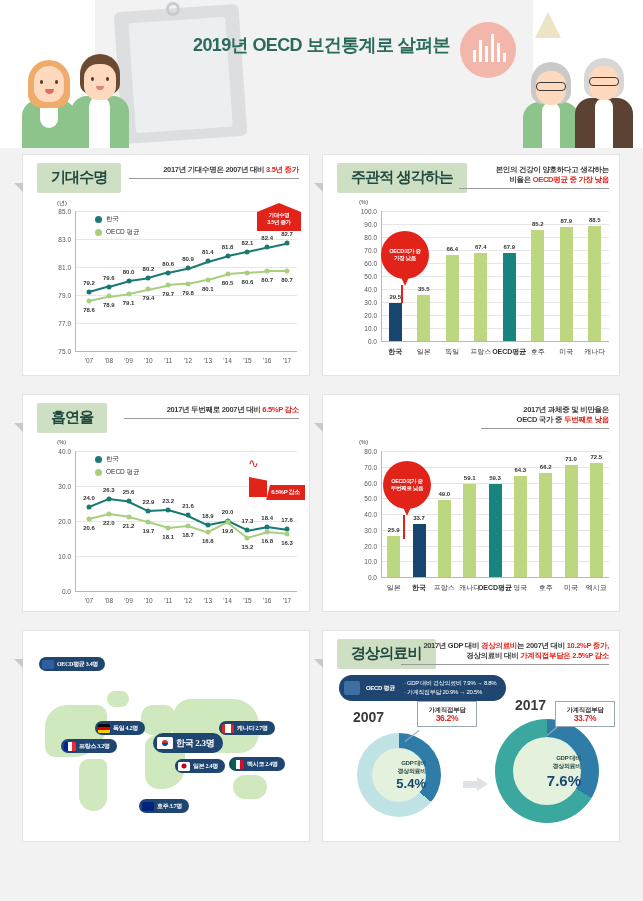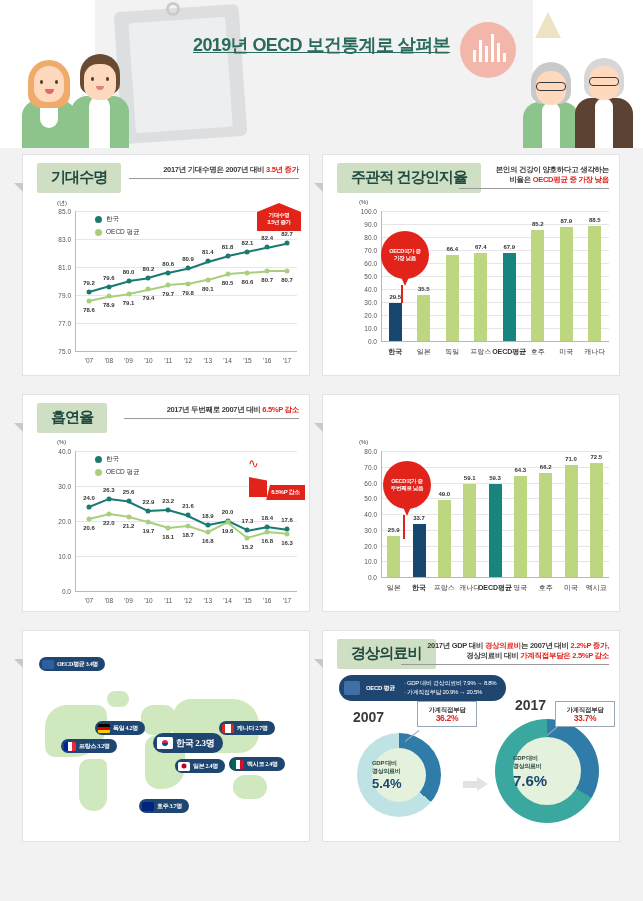--- a/index.html
+++ b/index.html
@@ -41,21 +41,21 @@
   .hdr-tri {
     position:absolute; right:82px; top:12px;
     width:0;height:0;border-left:13px solid transparent;border-right:13px solid transparent;
     border-bottom:26px solid #ece4c4;
   }
   .hdr-bars { position:absolute; right:137px; top:32px; display:flex; align-items:flex-end; gap:3px; height:30px;}
   .hdr-bars i { display:block; width:3px; background:#ffffff; }
   .title-wrap { position:absolute; left:0; top:34px; width:643px; text-align:center; z-index:5; }
   .title-sub {
     font-size: 18px; font-weight: bold; color: #2a6b5e;
-    letter-spacing: -0.6px; line-height: 22px; text-decoration: underline;
+    letter-spacing: -0.6px; line-height: 22px;
   }
   .title-main {
     font-size: 29px; font-weight: bold; color: #1f5f53;
     letter-spacing: -1.2px; line-height: 38px; margin-top: 2px;
     text-shadow: 1.5px 1.5px 0 #ffffff;
   }
   
   .person { position:absolute; bottom:0; }
   .ph-head { position:absolute; border-radius:50%; }
   .ph-body { position:absolute; border-radius:16px 16px 0 0; }
@@ -181,21 +181,21 @@
     display:flex; align-items:center; gap:6px; padding:4px 10px 4px 5px;
     font-size:6px; letter-spacing:-0.3px; line-height:9px;
   }
   .oecd-icon {
     width:16px; height:14px; background:#3f6fa5; border-radius:2px; flex:none;
     position:relative;
   }
   .donut { position:absolute; border-radius:50%; }
   .donut-center {
     position:absolute; border-radius:50%; display:flex; flex-direction:column;
-    align-items:flex-start; justify-content:center; text-align:center;
+    align-items:flex-end; justify-content:center; text-align:center;
   }
   .donut-center .cap { font-size:6px; color:#2b4a45; line-height:8px; font-weight:bold; letter-spacing:-0.3px;}
   .donut-center .big { font-weight:bold; color:#17466e; }
   .year-label { position:absolute; font-size:14px; font-weight:bold; color:#3a3a3a; }
   .tagbox {
     position:absolute; background:#fff; border:1px solid #9aa7b5;
     text-align:center; font-size:6.5px; line-height:9px; padding:3px 5px;
     letter-spacing:-0.3px; color:#333; font-weight:bold;
   }
   .tagbox .pct { color:#e2231a; font-size:8.5px; }
@@ -385,21 +385,21 @@
 
     <div class="ribbon-up" style="right:10px; top:6px; width:44px;">
       <span>기대수명</span><br>
       <span>3.5년 증가</span>
     </div>
   </div>
 </div>
 
 <div class="panel" style="left:322px; top:154px; width:298px; height:222px;">
   <div class="panel-corner" style="left:-9px;"></div>
-  <div class="sec-title">주관적 건강인지율</div>
+  <div class="sec-title">주관적 생각하는</div>
   <div class="sec-note" style="width:150px;">
     <span>본인의 건강이 양호하다고 생각하는</span><br>
     <span>비율은 </span><span class="hl">OECD평균 중 가장 낮음</span>
   </div>
 
   <div class="chart-area" style="left:0; top:42px; width:298px; height:180px;">
     <div class="axis-unit" style="left:36px; top:2px;">(%)</div>
     <div id="sr-grid" style="position:absolute;left:0;top:0;width:298px;height:180px;">
         <div class="gridline" style="left: 58px; top: 14px; width: 228px;"></div>
         <div class="ytick" style="left: 30px; top: 14px;">100.0</div>
@@ -574,20 +574,24 @@
     <div class="cig-smoke" style="right:52px;top:22px;">∿</div>
     <div class="cig-box" style="right:44px;top:40px;width:18px;height:20px;clip-path:polygon(0 0,100% 18%,100% 100%,0 100%);"></div>
     <div class="cig-ribbon" style="right:6px;top:48px;">
       <span>6.5%P 감소</span>
     </div>
   </div>
 </div>
 
 <div class="panel" style="left:322px; top:394px; width:298px; height:218px;">
   <div class="panel-corner" style="left:-9px;"></div>
+  <div class="sec-note" style="width:128px;">
+    <span>2017년 과체중 및 비만율은</span><br>
+    <span>OECD 국가 중 </span><span class="hl">두번째로 낮음</span>
+  </div>
 
   <div class="chart-area" style="left:0; top:42px; width:298px; height:176px;">
     <div class="axis-unit" style="left:36px; top:2px;">(%)</div>
     <div id="ob-grid" style="position:absolute;left:0;top:0;width:298px;height:176px;">
         <div class="gridline" style="left: 58px; top: 14px; width: 228px;"></div>
         <div class="ytick" style="left: 30px; top: 14px;">80.0</div>
         <div class="gridline" style="left: 58px; top: 29.75px; width: 228px;"></div>
         <div class="ytick" style="left: 30px; top: 29.75px;">70.0</div>
         <div class="gridline" style="left: 58px; top: 45.5px; width: 228px;"></div>
         <div class="ytick" style="left: 30px; top: 45.5px;">60.0</div>
@@ -698,21 +702,21 @@
       <span class="flag" style="background:#00247d;"></span>
       <span>호주 3.7명</span>
     </div>
   </div>
 </div>
 
 <div class="panel" style="left:322px; top:630px; width:298px; height:212px;">
   <div class="panel-corner" style="left:-9px;"></div>
   <div class="sec-title">경상의료비</div>
   <div class="sec-note" style="width:208px;">
-    <span>2017년 GDP 대비 </span><span class="hl">경상의료비</span><span>는 2007년 대비 </span><span class="hl">2.2%P 증가,</span><br>
+    <span>2017년 GDP 대비 </span><span class="hl">경상의료비</span><span>는 2007년 대비 </span><span class="hl">10.2%P 증가,</span><br>
     <span>경상의료비 대비 </span><span class="hl">가계직접부담은 2.5%P 감소</span>
   </div>
 
   <div class="oecd-bar" style="left:16px; top:44px;">
     <span class="oecd-icon"></span>
     <b style="margin-right:3px;">OECD 평균</b>
     <span>
       <span>· GDP 대비 경상의료비 7.9% → 8.8%</span><br>
       <span>· 가계직접부담 20.9% → 20.5%</span>
     </span>

